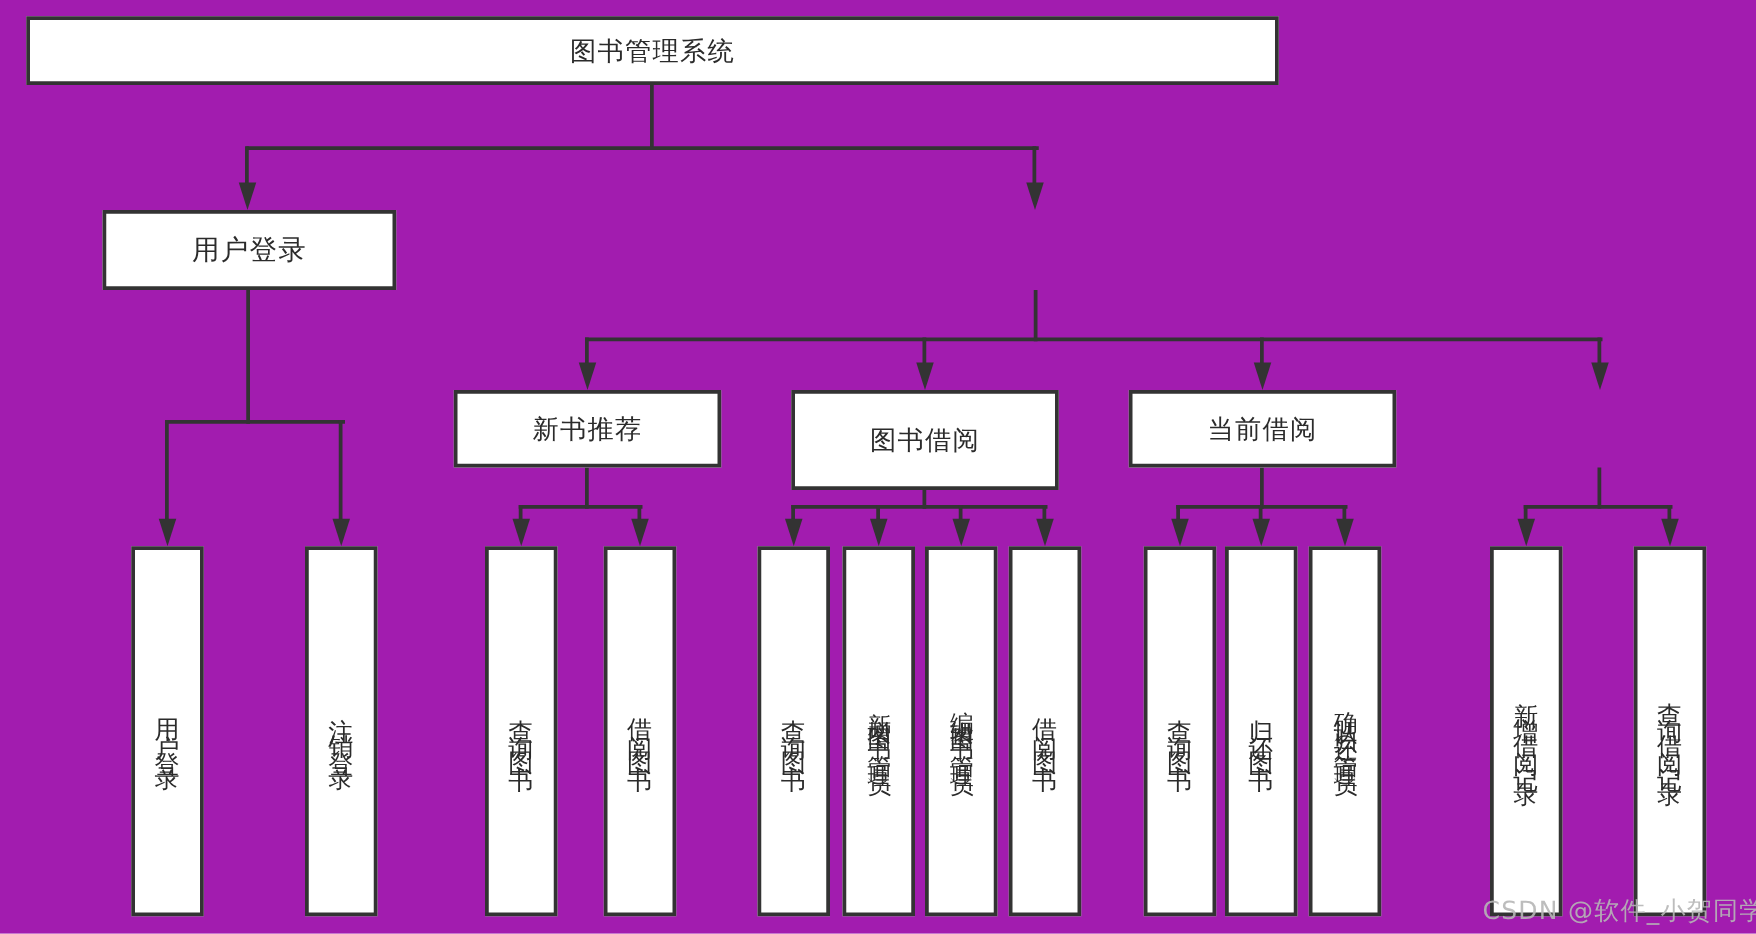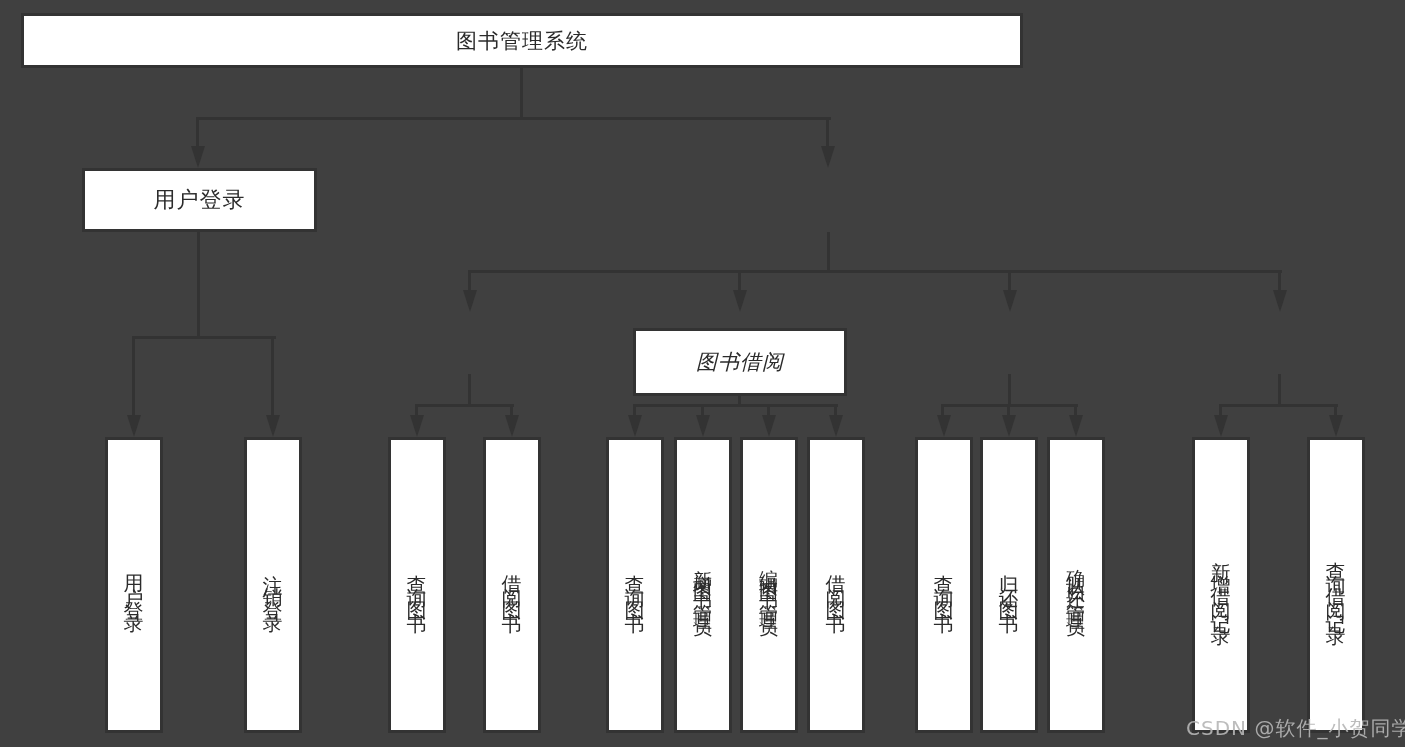--- a/index.html
+++ b/index.html
@@ -4,21 +4,21 @@
 <style>
   html, body {
     margin: 0;
     padding: 0;
     background: #ffffff;
   }
   #stage {
     position: relative;
     width: 1405px;
     height: 747px;
-    background: #404040;
+    background: #a21caf;
     overflow: hidden;
     font-family: "DejaVu Sans", "Liberation Sans", sans-serif;
   }
   
   .hbox {
     position: absolute;
     box-sizing: border-box;
     background: #ffffff;
     border: 3px solid #333333;
     display: flex;
@@ -91,22 +91,28 @@
 <div id="stage">
 
   <div class="hbox l1" style="left:21px; top:13px; width:1002px; height:55px;">
     <span>图书管理系统</span>
   </div>
 
   <div class="hbox l2" style="left:82px; top:168px; width:235px; height:64px;">
     <span>用户登录</span>
   </div>
 
-  <div class="hbox l3" style="left:633px; top:328px; width:214px; height:68px;font-style:italic;">
+  <div class="hbox l3" style="left:363px; top:312px; width:214px; height:62px;">
+    <span>新书推荐</span>
+  </div>
+  <div class="hbox l3" style="left:633px; top:312px; width:214px; height:80px;">
     <span>图书借阅</span>
+  </div>
+  <div class="hbox l3" style="left:903px; top:312px; width:214px; height:62px;">
+    <span>当前借阅</span>
   </div>
 
   <div class="vbox" style="left:105px;">
     <span class="vtext">用户登录</span>
   </div>
   <div class="vbox" style="left:244px;">
     <span class="vtext">注销登录</span>
   </div>
 
   <div class="vbox" style="left:388px;">

